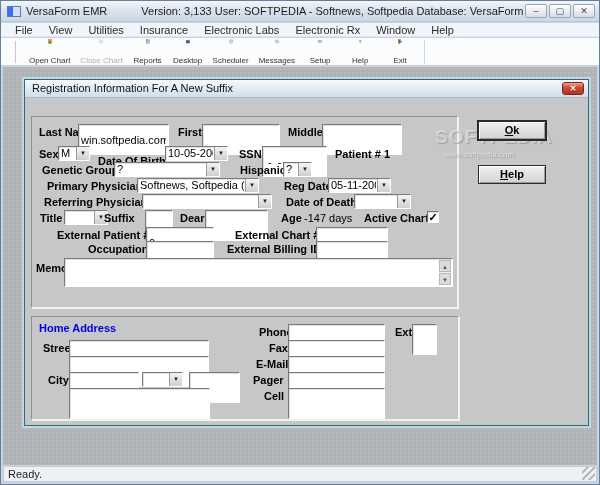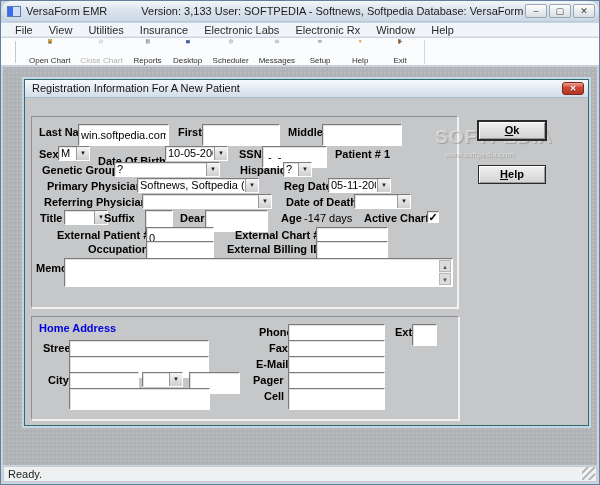--- a/index.html
+++ b/index.html
@@ -3,21 +3,21 @@
 <meta charset="utf-8">
 <style>
   * { margin:0; padding:0; box-sizing:border-box; }
   html,body { width:600px; height:485px; font-family:"Liberation Sans",sans-serif; background:#8f9294; overflow:hidden; }
 
   .window { position:relative; width:600px; height:485px; border:1px solid #64809c; background:#c8d4e2; }
 
   
   .titlebar { position:absolute; left:0; top:0; right:0; height:21px;
     background:linear-gradient(#f2f6fa,#dbe4ee 45%,#ccd8e6); border-bottom:1px solid #b9c6d4;
-    display:flex; align-items:center; padding:0 4px;border-radius:10px; }
+    display:flex; align-items:center; padding:0 4px; }
   .app-icon { width:14px; height:11px; margin:0 5px 0 2px;
     background:linear-gradient(90deg,#3c6df0 45%,#cfe0f8 45%); border:1px solid #5a7ca8; }
   .title-app { font-size:11px; color:#1c1c1c; margin-right:34px; }
   .title-info { font-size:11px; color:#1c1c1c; flex:1; white-space:nowrap; overflow:hidden; }
   .winbtns { display:flex; gap:2px; }
   .winbtn { width:22px; height:14px; border:1px solid #98a5b5; border-radius:2px;
     background:linear-gradient(#fdfdfd,#d8dee5); font-size:9px; line-height:12px; text-align:center; color:#444; }
 
   .menubar { position:absolute; left:0; top:22px; right:0; height:14px; background:#f1f4f9;
     display:flex; align-items:center; padding-left:6px; border-bottom:1px solid #e2e6ec; }
@@ -57,21 +57,21 @@
   .wm1 { font-size:19px; font-weight:bold; letter-spacing:1px; }
   .wm2 { font-size:8px; margin-top:2px; padding-left:10px; }
 
   .panel { position:absolute; background:#c6c7c8; border:1px solid;
     border-color:#909090 #f2f2f2 #f2f2f2 #909090; box-shadow:1px 1px 0 #f2f2f2; }
   .panel1 { left:6px; top:18px; width:427px; height:192px; }
   .panel2 { left:6px; top:218px; width:428px; height:104px; }
 
   .lbl { position:absolute; font-size:11px; font-weight:bold; color:#000; white-space:nowrap; }
   .val { position:absolute; font-size:11px; color:#000; white-space:nowrap; }
-  .tin { position:absolute; height:22px; border:1px solid; border-color:#7b7b7b #ffffff #ffffff #7b7b7b;
+  .tin { position:absolute; height:31px; border:1px solid; border-color:#7b7b7b #ffffff #ffffff #7b7b7b;
     background:#fff; font:11px "Liberation Sans",sans-serif; padding:8px 2px;
     box-shadow:inset 1px 1px 0 rgba(0,0,0,.12); outline:none; }
   .combo { position:absolute; height:15px; border:1px solid; border-color:#7b7b7b #ffffff #ffffff #7b7b7b;
     background:#fff; box-shadow:inset 1px 1px 0 rgba(0,0,0,.12); }
   .cv { position:absolute; left:2px; right:14px; top:0; bottom:0; font-size:11px; line-height:13px;
     overflow:hidden; white-space:nowrap; }
   .cbtn { position:absolute; right:0; top:0; bottom:0; width:13px;
     background:linear-gradient(#f4f4f4,#cfcfcf); border-left:1px solid #9a9a9a;
     font-size:6px; color:#222; text-align:center; line-height:13px; }
   .cb { position:absolute; width:12px; height:12px; background:#fff; border:1px solid;
@@ -199,21 +199,21 @@
       <span class="tb-lbl">Exit</span>
     </div>
 
     <span class="tb-sep"></span>
   </div>
 
   <div class="mdi"></div>
 
   <div class="dialog">
     <div class="dlg-title">
-      <span>Registration Information For A New Patient</span>
+      <span>Registration Information For A New Suffix</span>
       <span class="dlg-close">✕</span>
     </div>
 
     <div class="dlg-body">
 
       <div class="watermark">
         <div class="wm1">SOFTPEDIA</div>
         <div class="wm2">www.softpedia.com</div>
       </div>
 

